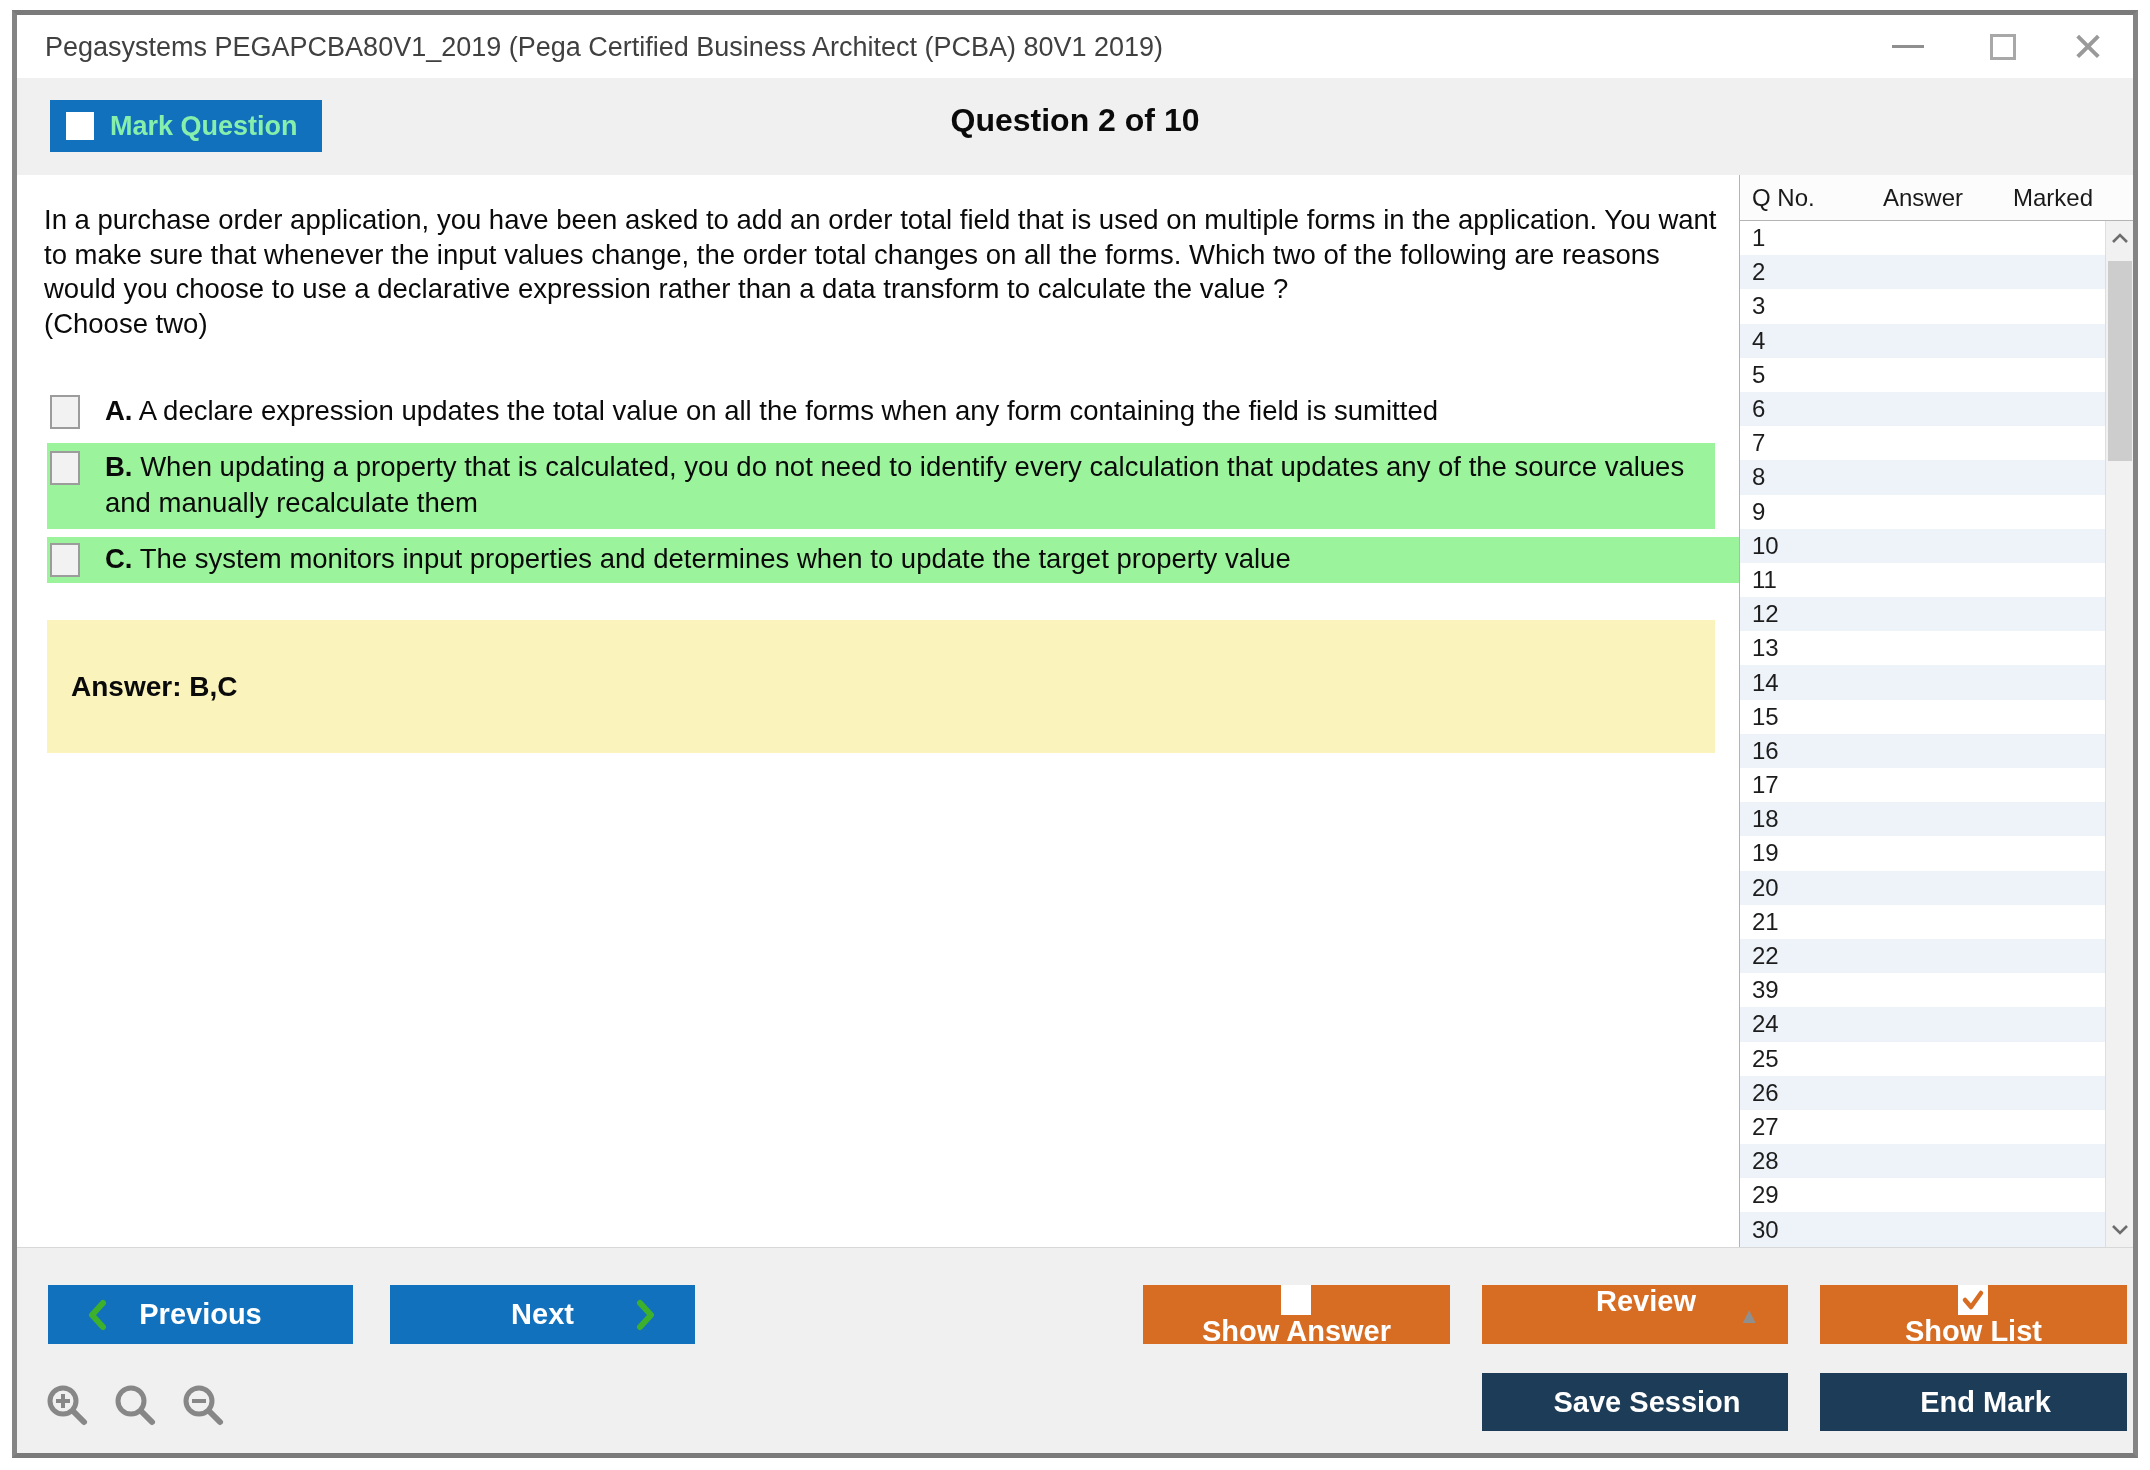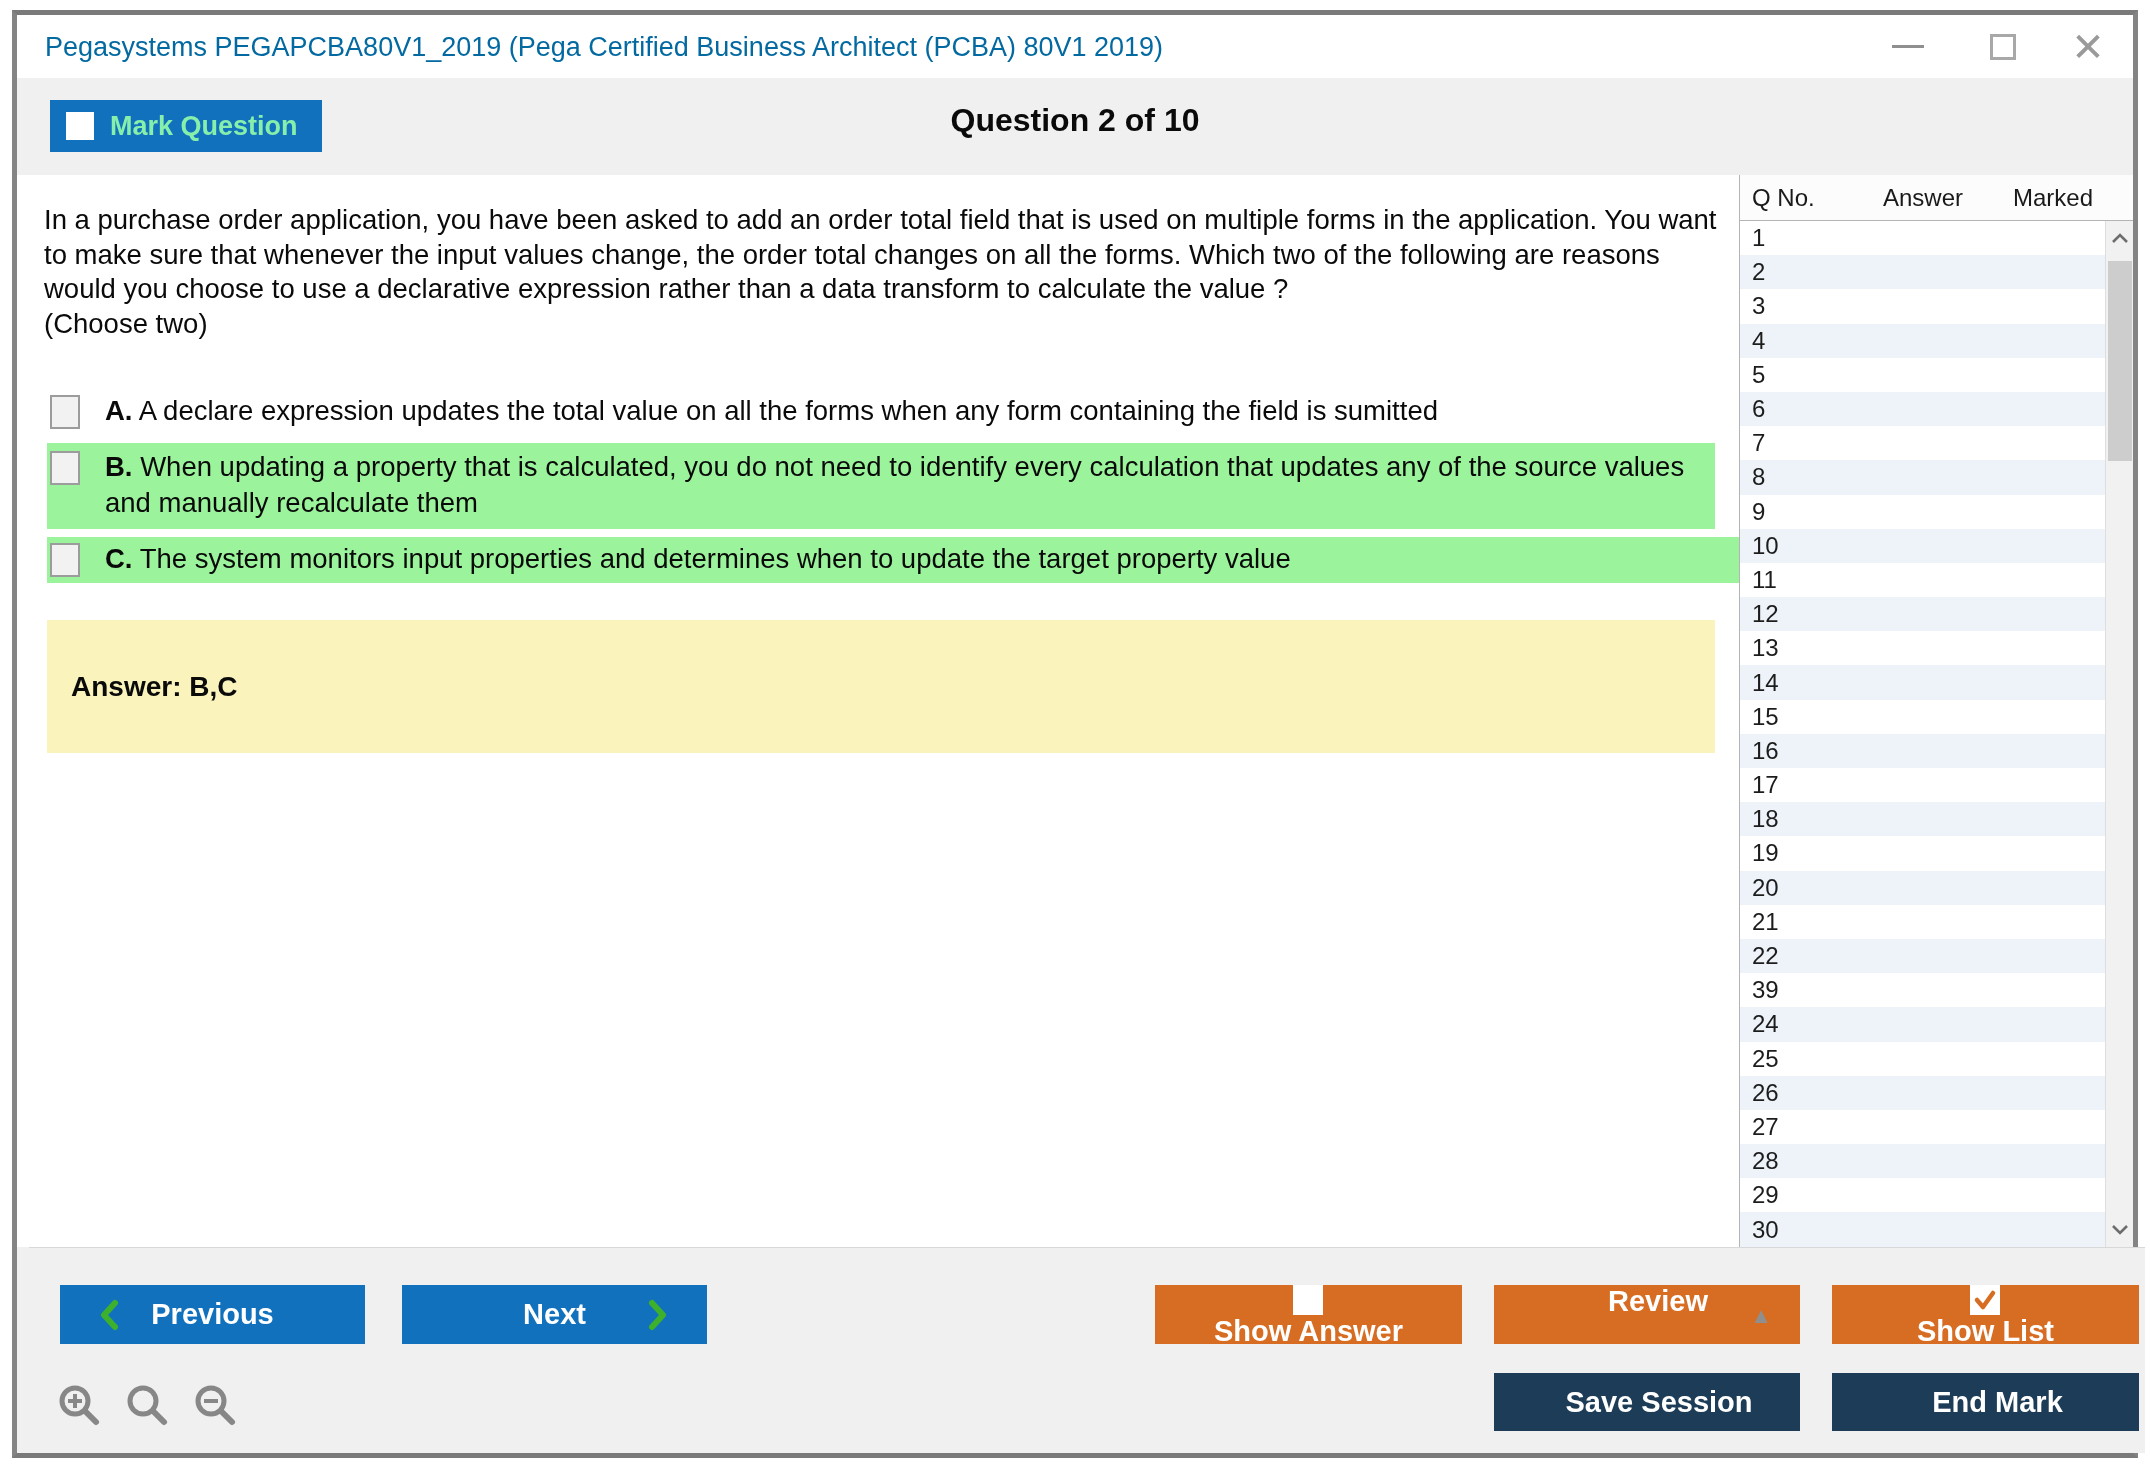--- a/index.html
+++ b/index.html
@@ -4,21 +4,21 @@
 <style>
   * { margin:0; padding:0; box-sizing:border-box; }
   html,body { width:2150px; height:1470px; background:#ffffff; font-family:"Liberation Sans", sans-serif; overflow:hidden; }
 
   .window { position:absolute; left:12px; top:10px; width:2126px; height:1448px;
             border:5px solid #848484; border-top-color:#7a7a7a; border-bottom-color:#7a7a7a; background:#f0f0f0; }
   .window-inner { position:relative; width:2116px; height:1438px; }
 
   
   .titlebar { position:absolute; left:0; top:0; width:100%; height:63px; background:#ffffff; }
-  .title-text { position:absolute; left:28px; top:17px; font-size:27px; color:#0369a1; white-space:nowrap; }
+  .title-text { position:absolute; left:28px; top:17px; font-size:27px; color:#404040; white-space:nowrap; }
   .winctl { position:absolute; top:0; height:63px; width:70px; display:flex; align-items:center; justify-content:center; cursor:default; }
   .ctl-min { right:190px; }
   .ctl-max { right:95px; }
   .ctl-close { right:10px; }
   .min-glyph { width:32px; height:0; border-top:3px solid #8f8f8f; }
   .max-glyph { width:26px; height:26px; border:3px solid #a8a8a8; }
   .close-glyph { font-size:40px; color:#9a9a9a; line-height:40px; font-weight:400; }
 
   
   .topbar { position:absolute; left:0; top:63px; width:100%; height:97px; background:#f0f0f0; }
@@ -59,21 +59,21 @@
   .qrow.alt { background:#edf3f9; }
   .qrow .qnum { font-size:24px; color:#1c1c1c; padding-left:12px; }
 
   .scrollbar { position:absolute; right:0; top:0; width:28px; height:1026px; background:#f1f1f1; border-left:1px solid #dedede; }
   .sb-btn { position:absolute; left:0; width:28px; height:34px; display:flex; align-items:center; justify-content:center; cursor:pointer; }
   .sb-up { top:0; }
   .sb-down { bottom:0; }
   .sb-thumb { position:absolute; left:2px; top:40px; width:24px; height:200px; background:#cdcdcd; cursor:grab; }
 
   
-  .bottombar { position:absolute; left:12px; top:1232px; width:100%; height:206px; background:#f0f0f0; border-top:1px solid #d8d8d8; }
+  .bottombar { position:absolute; left:0; top:1232px; width:100%; height:206px; background:#f0f0f0; border-top:1px solid #d8d8d8; }
   .btn { position:absolute; display:flex; align-items:center; justify-content:center; cursor:pointer; color:#ffffff; font-weight:bold; }
   .btn-blue { background:#1271bd; }
   .btn-orange { background:#d76d23;flex-direction:column; }
   .btn-navy { background:#1d3c57; font-weight:600;padding-left:24px; }
 
   .btn-prev { left:31px; top:37px; width:305px; height:59px; font-size:29px; }
   .btn-next { left:373px; top:37px; width:305px; height:59px; font-size:29px; }
   .chev { width:26px; height:32px; }
   .btn-prev .chev { position:absolute; left:36px; top:14px; }
   .btn-next .chev { position:absolute; right:36px; top:14px; }

